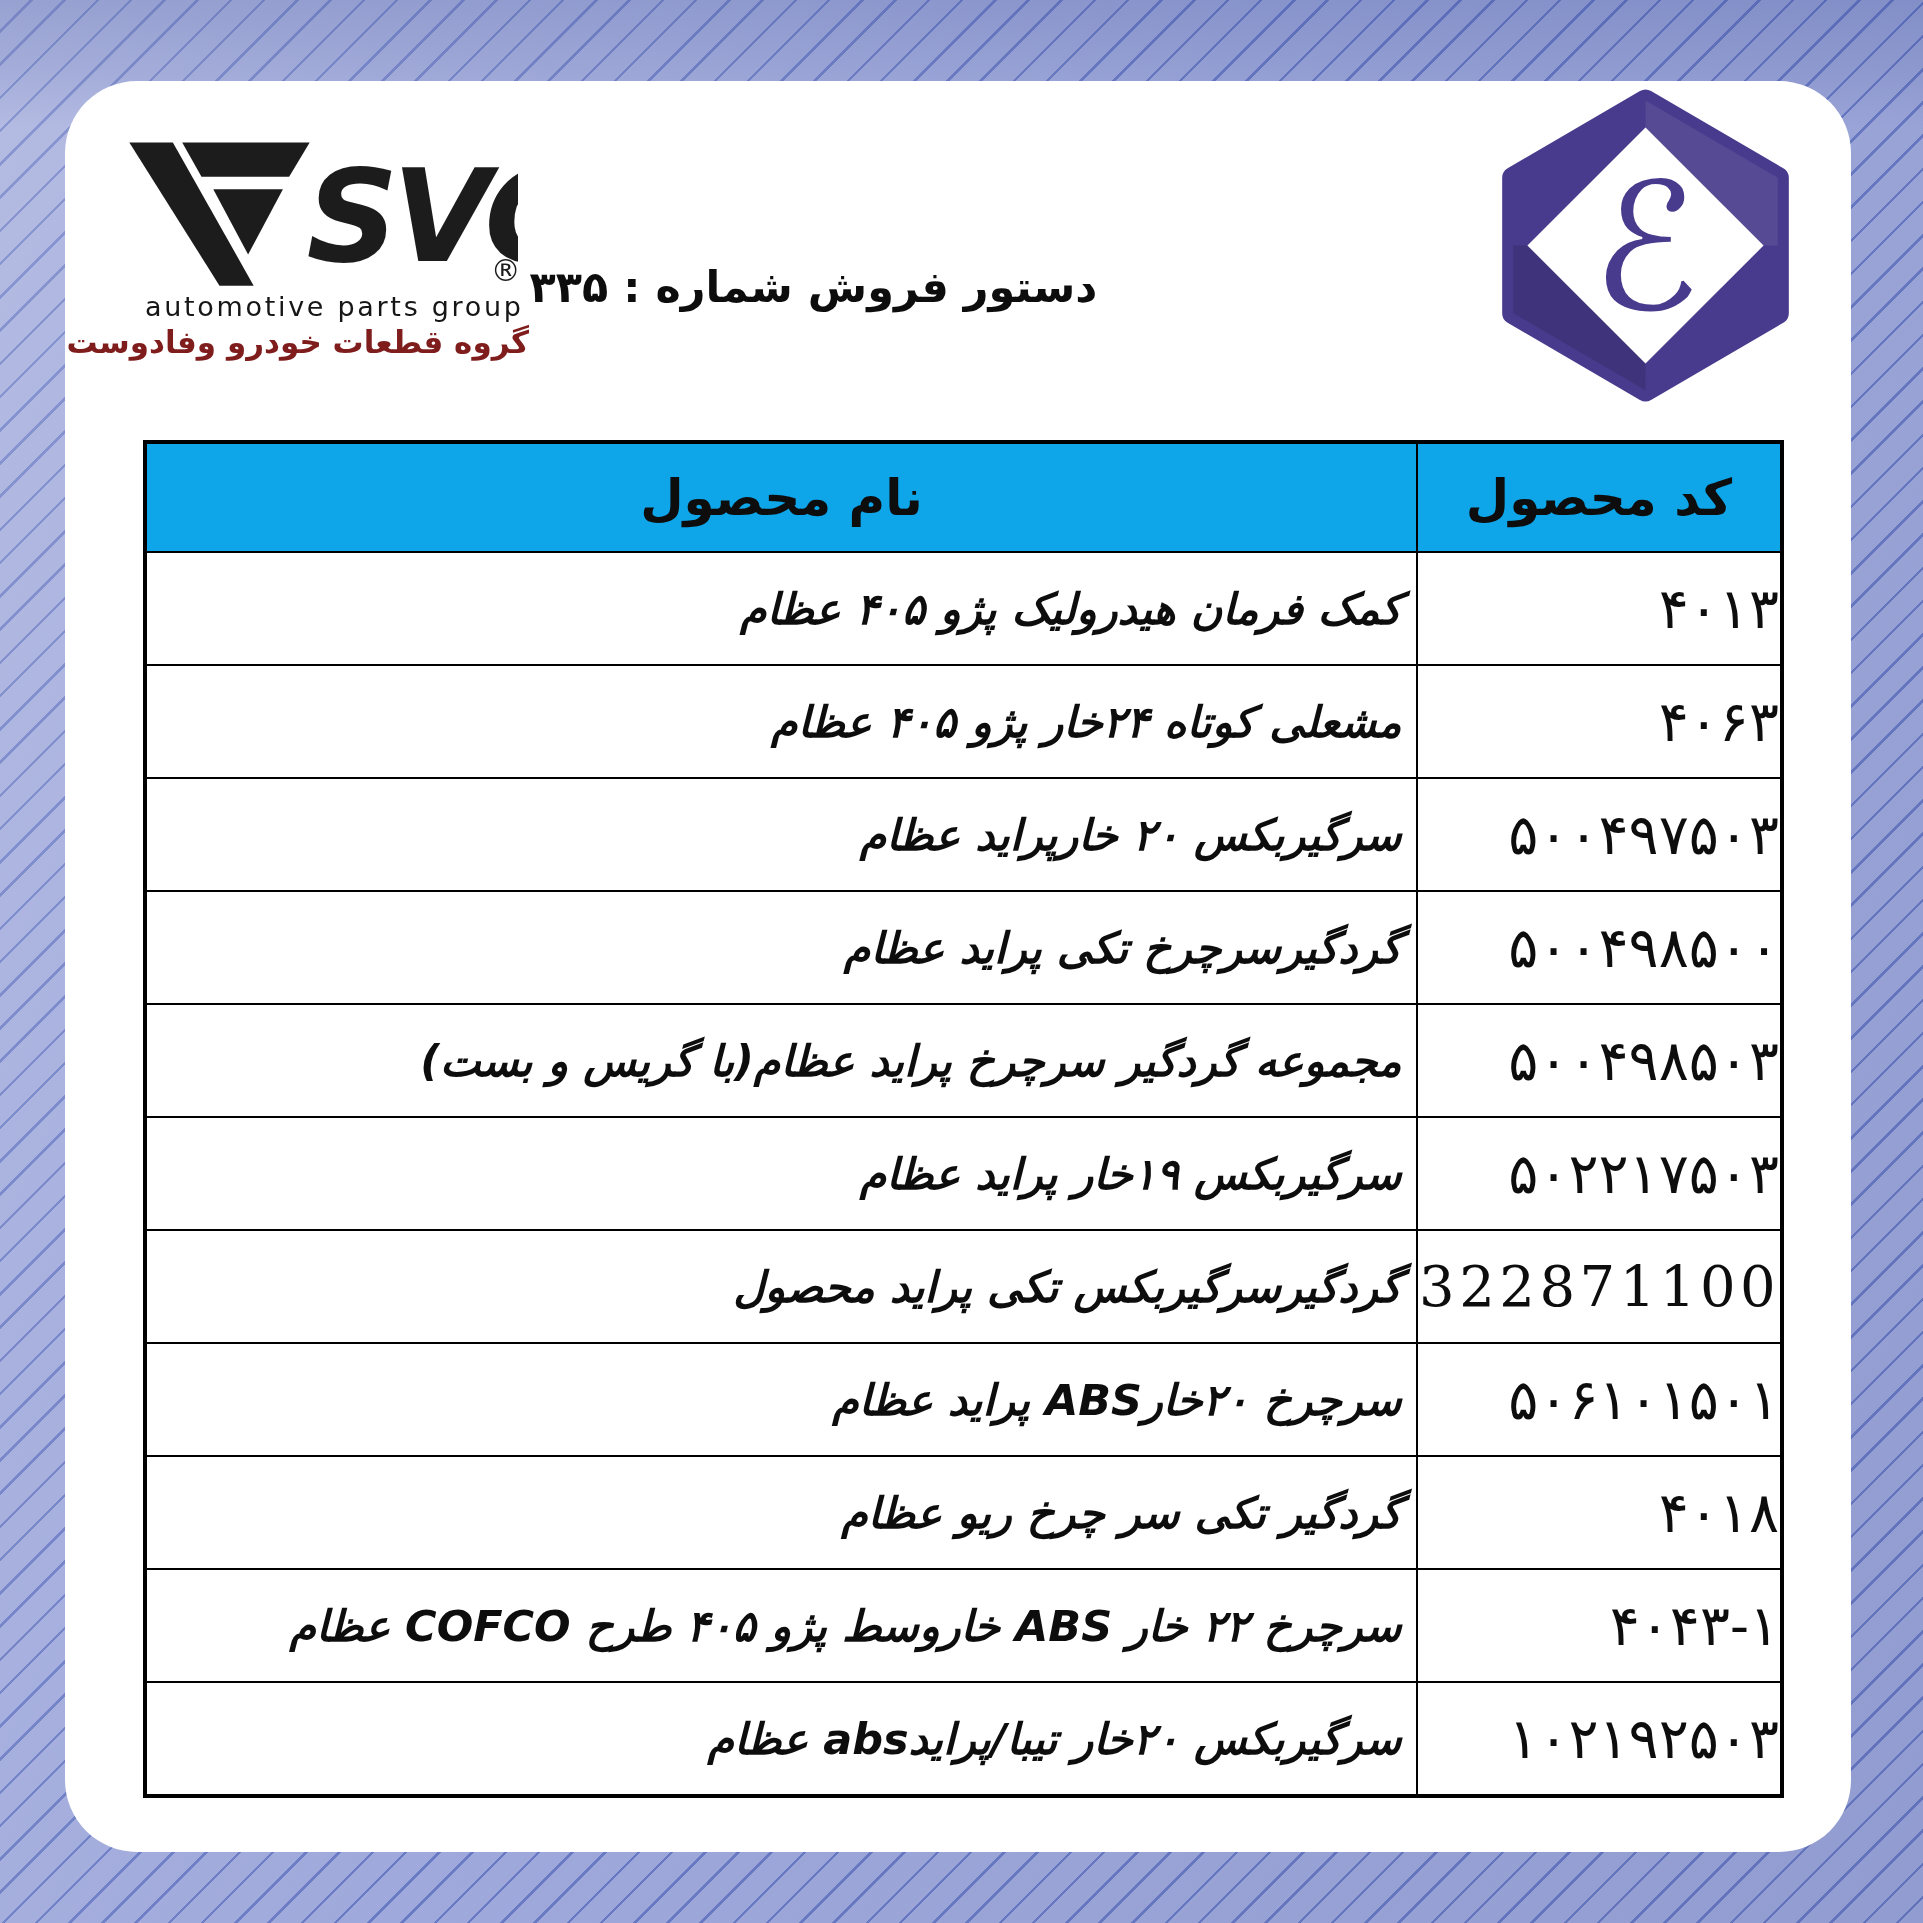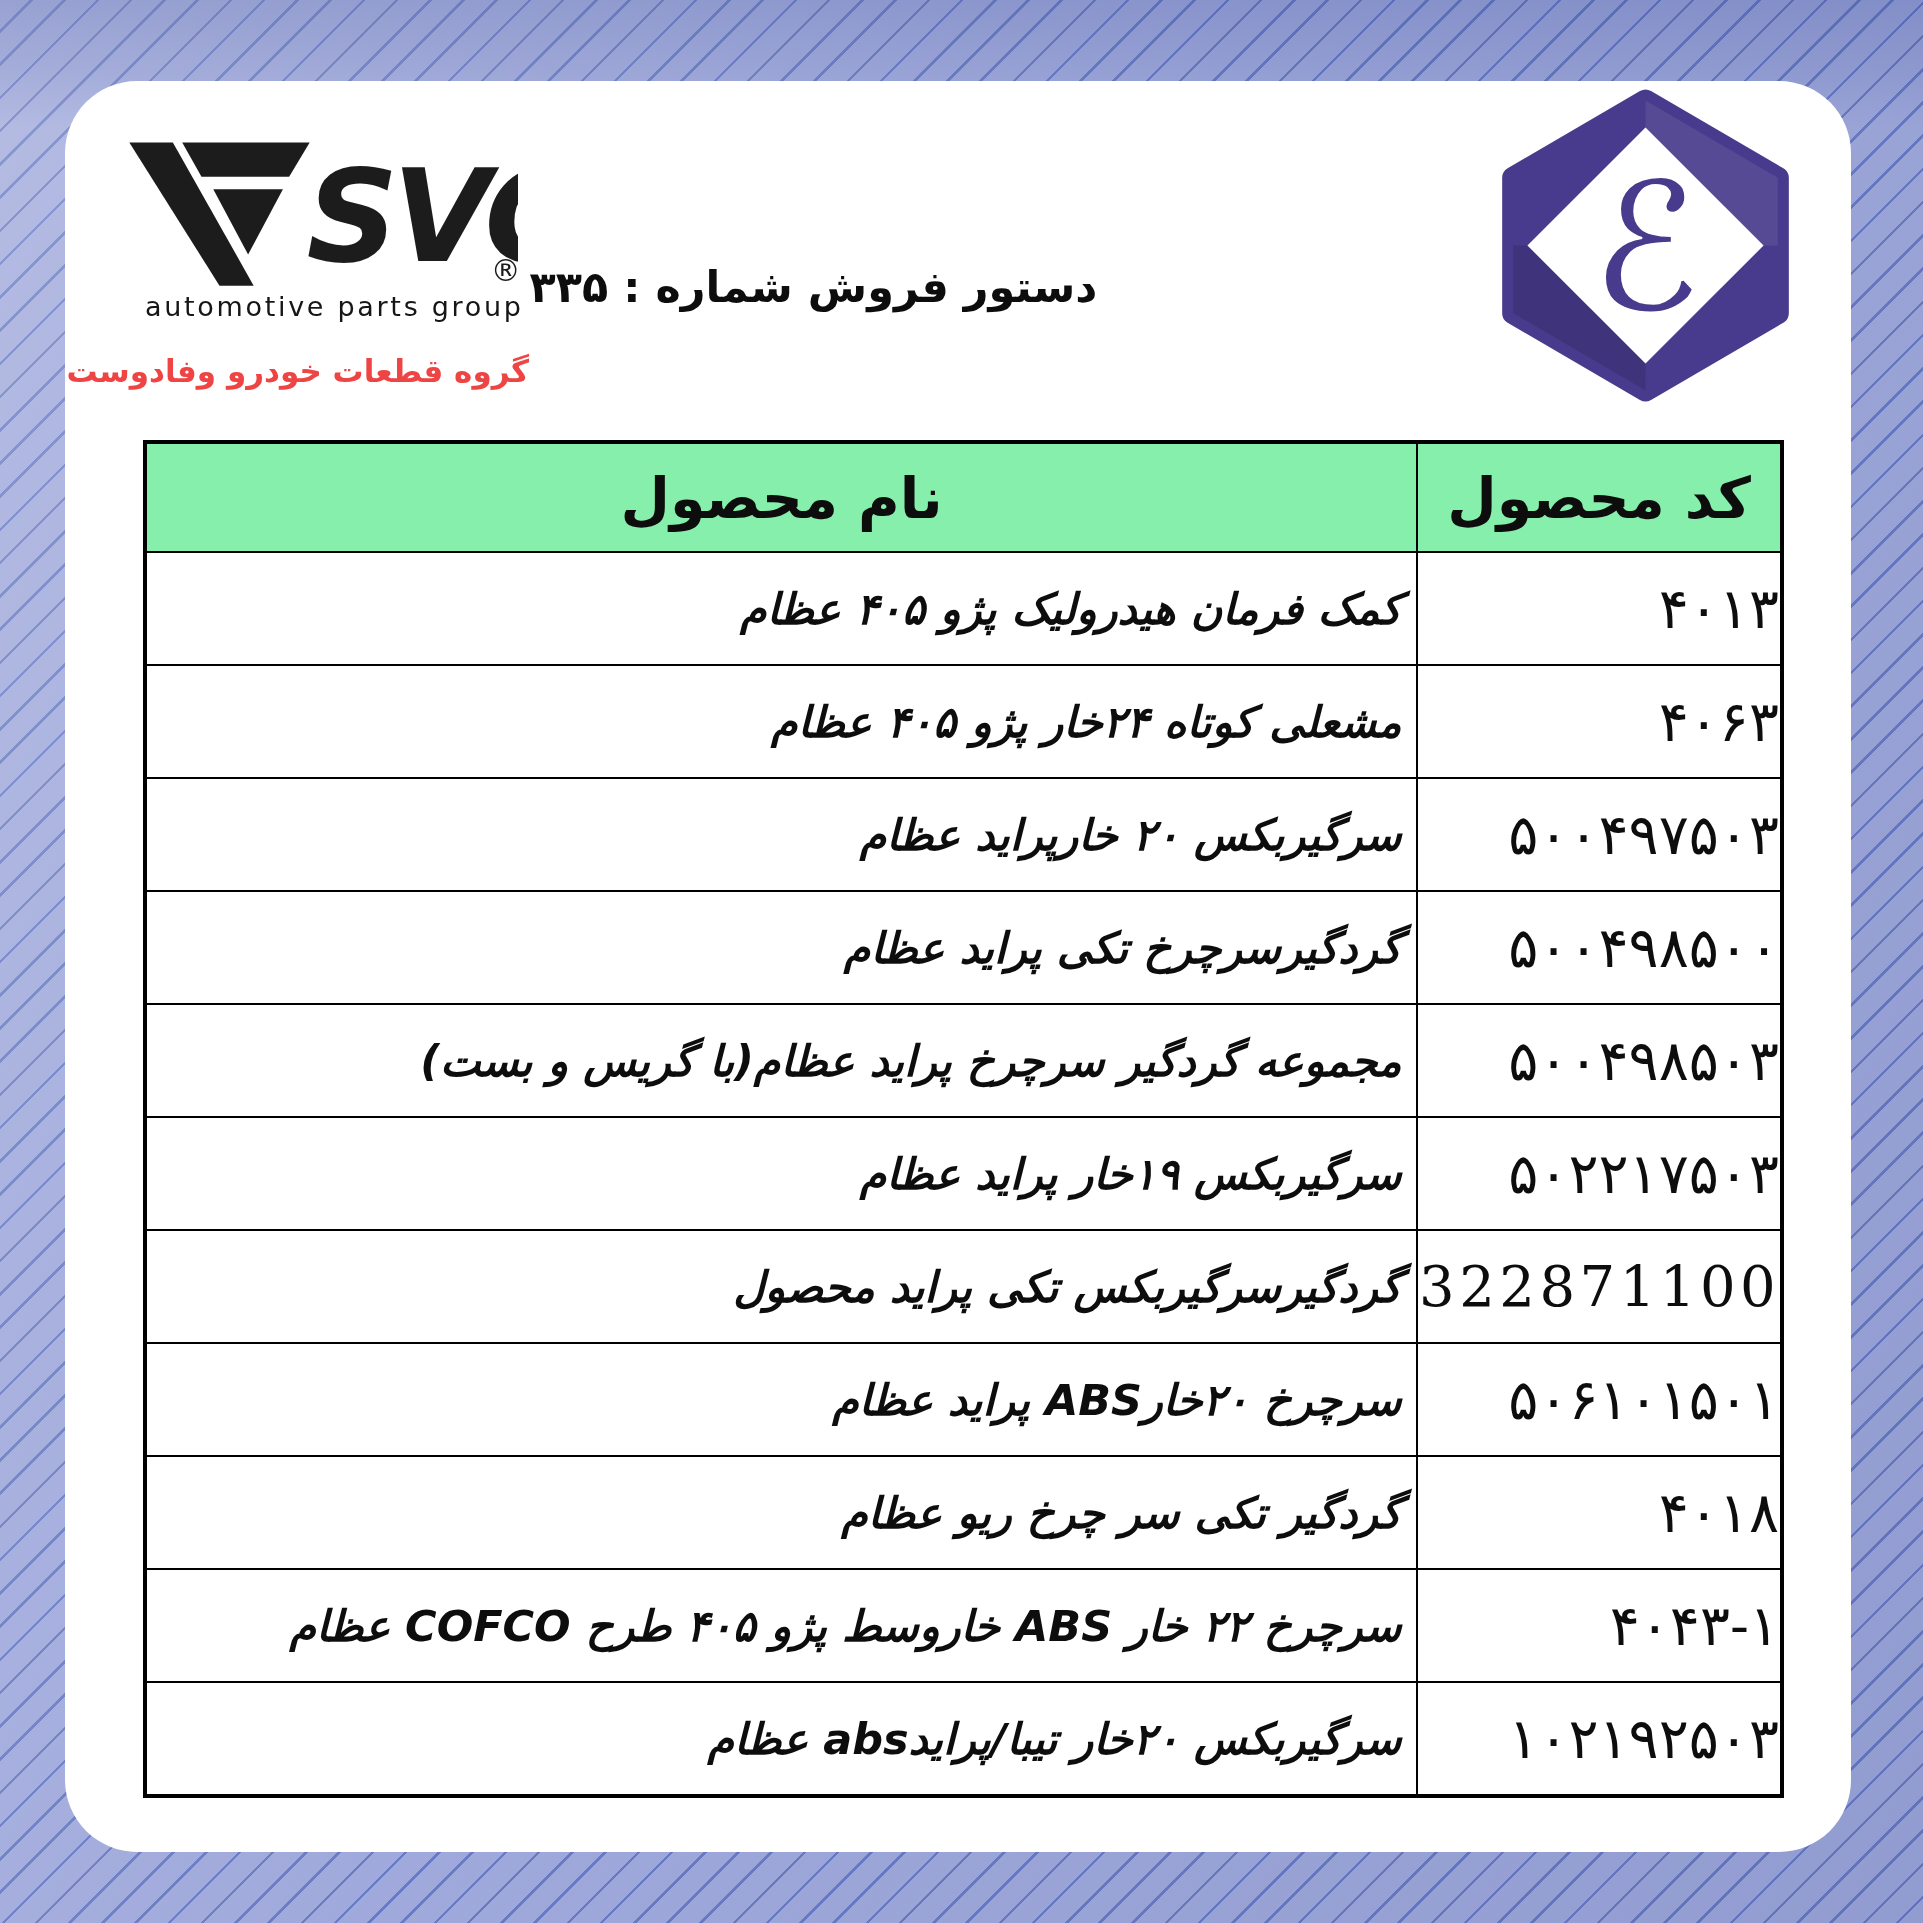--- a/index.html
+++ b/index.html
@@ -17,42 +17,42 @@
     background:#ffffff;border-radius:72px;
   }
   
   .brand{position:absolute;left:39px;top:52px;width:425px;}
   .brand-mark{display:block;margin-left:16.3px;}
   .brand-sub{
     font-weight:normal;font-size:27px;letter-spacing:2.7px;color:#161616;
     text-align:right;padding-right:5.4px;margin-top:1.8px;white-space:nowrap;
   }
   .brand-tagline{
-    direction:rtl;font-weight:bold;font-size:31px;color:#ef4444;
-    text-align:center;margin-top:31px;white-space:nowrap;
+    direction:rtl;font-weight:bold;font-size:31px;color:#7f1d1d;
+    text-align:center;margin-top:2px;white-space:nowrap;
   }
   
   .doc-title{
     position:absolute;left:432px;top:181px;width:633px;
     direction:rtl;text-align:center;
     font-size:43px;font-weight:bold;color:#0d0d0d;white-space:nowrap;
   }
   
   .partner{position:absolute;right:48px;top:7.2px;width:315px;height:315px;}
   
   table.products{
     position:absolute;left:78px;top:359px;width:1641px;
     border-collapse:collapse;table-layout:fixed;direction:rtl;
     border:4.5px solid #000;
   }
   table.products td,table.products th{
     border:2.7px solid #000;vertical-align:middle;background:#fff;
   }
   table.products th{
-    background:#86efac;height:105px;font-size:57px;font-weight:bold;color:#0d0d0d;
+    background:#0ea5e9;height:105px;font-size:50px;font-weight:bold;color:#0d0d0d;
   }
   table.products td{height:109px;}
   td.code{
     text-align:right;font-family:"DejaVu Serif","DejaVu Sans",serif;
     font-size:56px;letter-spacing:4.5px;color:#0d0d0d;
   }
   td.name{
     text-align:right;padding:0 14.5px 0 7.2px;font-size:43px;font-weight:bold;
     color:#0d0d0d;white-space:nowrap;font-style:italic;
   }

